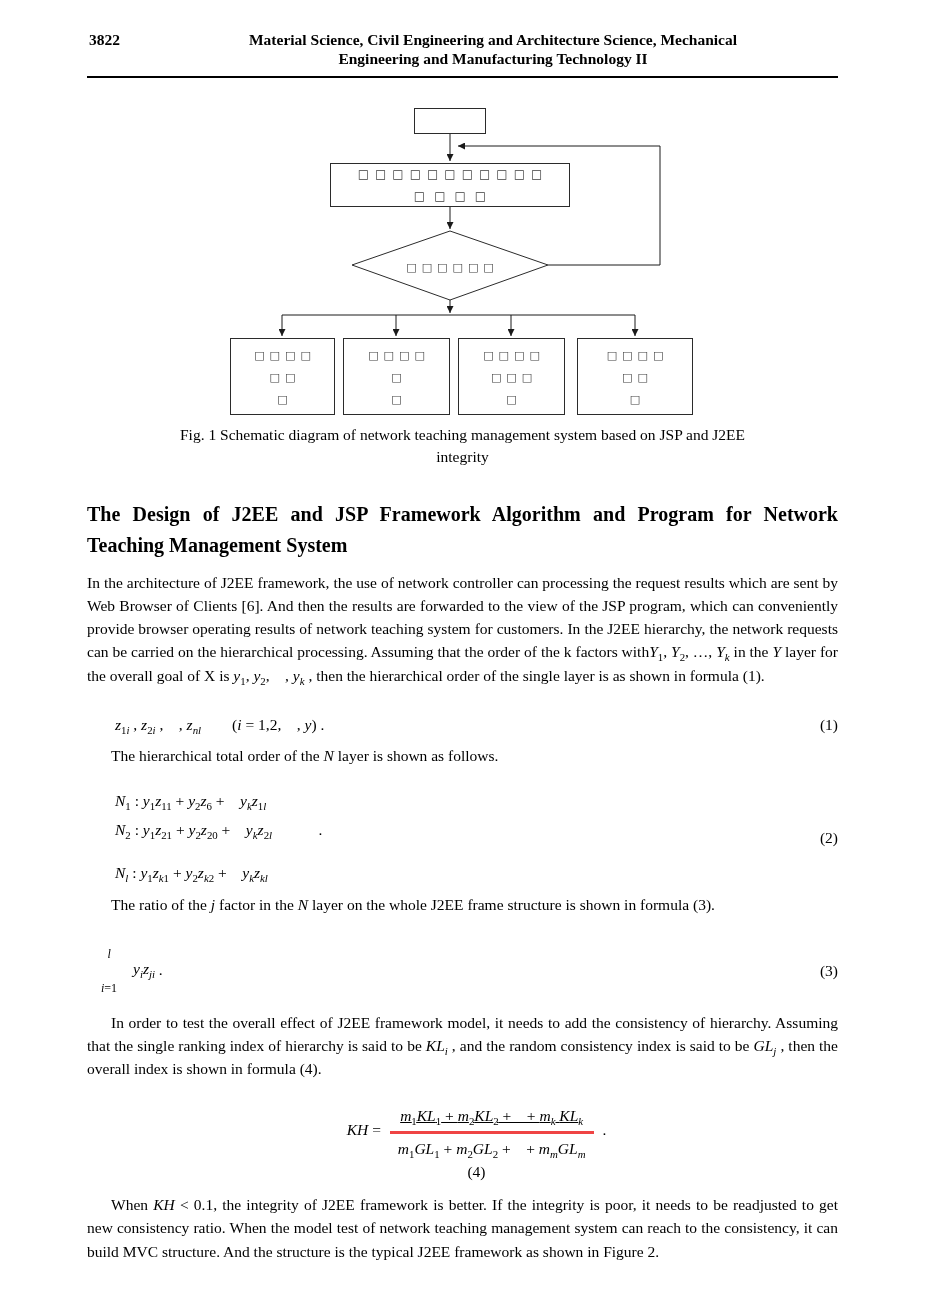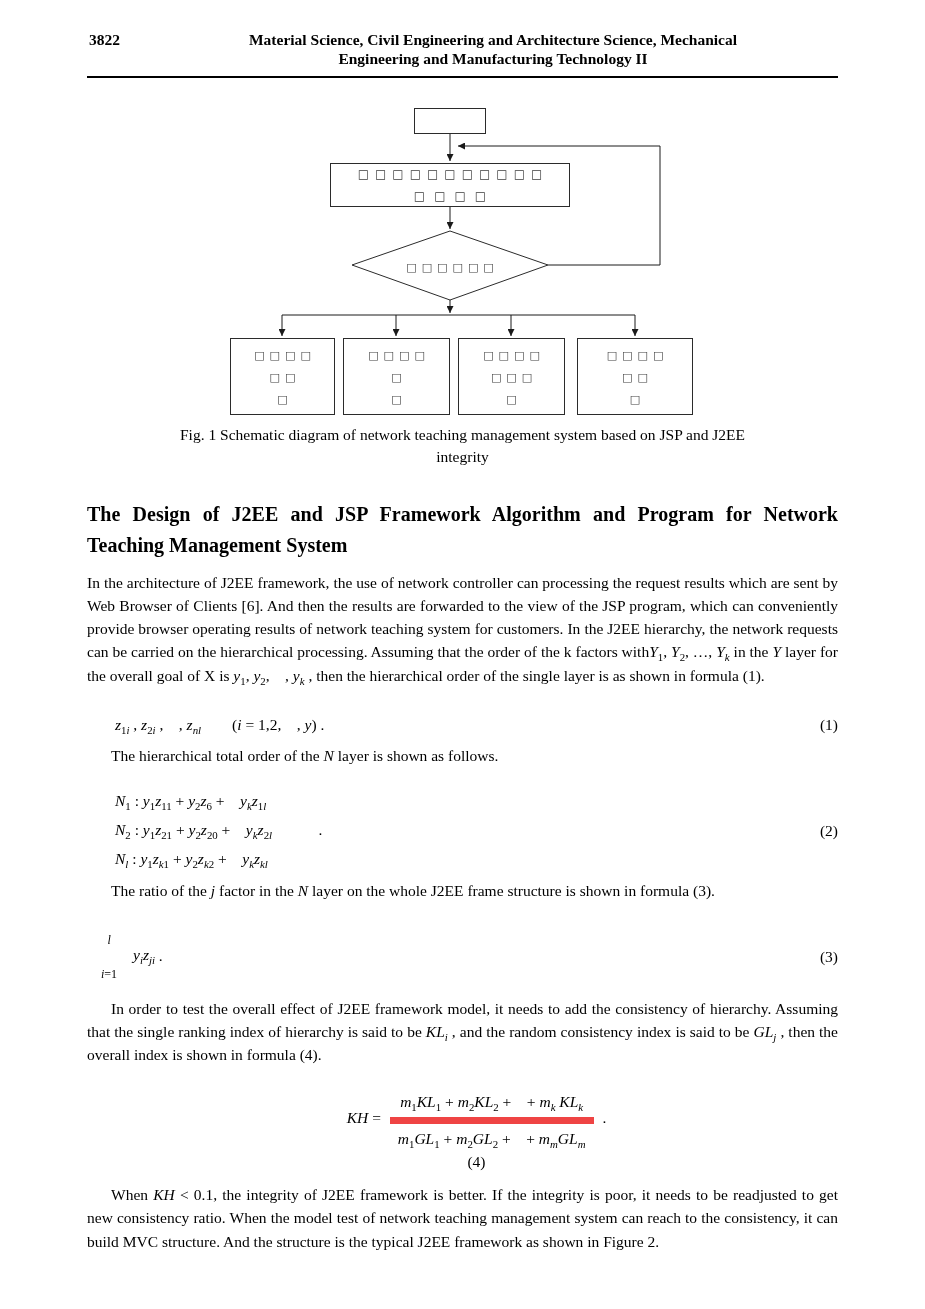--- a/index.html
+++ b/index.html
@@ -35,25 +35,25 @@
   .body{margin:0;text-align:justify;}
   .indent{text-indent:24px;}
   sub{font-size:70%;line-height:0;}
   
   .formula{display:flex;justify-content:space-between;align-items:center;padding-left:28px;}
   .m1{margin:26px 0 8px 0;}
   .m2{margin:20px 0 6px 0;}
   .m3{margin:28px 0 14px 0;padding-left:14px;}
   .m4{margin:24px 0 10px 0;flex-direction:column;}
   .f2-lines{line-height:1.85;}
-  .f2-line3{}
+  .f2-line3{margin-top:14px;}
   .sum-stack{display:inline-flex;flex-direction:column;align-items:center;
     font-size:12px;gap:16px;margin-right:12px;vertical-align:middle;}
   .frac{display:inline-block;text-align:center;vertical-align:middle;margin:0 5px;}
-  .frac .num{display:block;padding:0 8px 3px 8px;border-bottom:7px solid #ef4444;}
+  .frac .num{display:block;padding:0 8px 3px 8px;border-bottom:3px solid #ef4444;text-decoration:underline;}
   .frac .den{display:block;padding:3px 8px 0 8px;font-family:Liberation Serif, serif;}
 </style>
 </head>
 <body>
 
 <div class="page">
 
   <header>
     <div class="header-row">
       <span class="page-num">3822</span>

